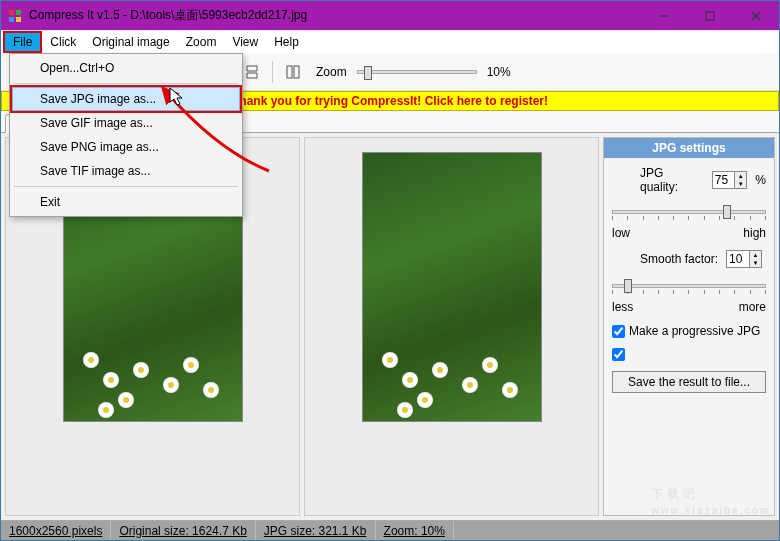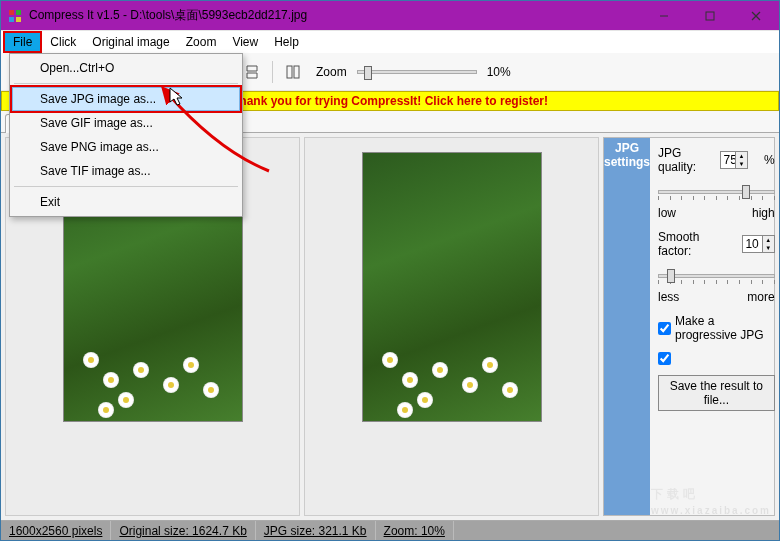--- a/index.html
+++ b/index.html
@@ -21,24 +21,24 @@
 .zoom-slider .thumb{ position:absolute; left:6px; top:-5px; width:8px; height:14px; background:#ddd; border:1px solid #666; }
 .banner { background:#ffff00; color:#d00000; font-weight:bold; text-align:center; padding:2px 0; border:1px solid #c0b000; }
 .tabs { height:22px; display:flex; align-items:flex-end; padding-left:4px; border-bottom:1px solid #aaa; background:#f7f7f7; }
 .tab { padding:2px 12px; border:1px solid #aaa; border-bottom:none; margin-right:4px; background:#eee; border-radius:3px 3px 0 0; font-size:12px; }
 .tab.active { background:#fff; position:relative; top:1px; }
 .content { flex:1; display:flex; background:#f0f0f0; padding:4px; gap:4px; overflow:hidden; }
 .imgpane { flex:1; background:#ececec; border:1px solid #ccc; display:flex; align-items:flex-start; justify-content:center; padding:14px 10px; position:relative; }
 .img-rect { width:180px; height:270px; background:linear-gradient(160deg,#2c5a1e 0%,#3f7a2a 35%,#2d5618 65%,#467f2d 100%); position:relative; overflow:hidden; border:1px solid #888; }
 .daisy { position:absolute; width:14px; height:14px; background:#fff; border-radius:50%; box-shadow:0 0 0 1px #eee; }
 .daisy::after{ content:""; position:absolute; top:4px; left:4px; width:6px; height:6px; background:#e6c93c; border-radius:50%; }
-.settings { width:172px; background:#f4f4f4; border:1px solid #bbb; display:flex; flex-direction:row; }
+.settings { width:172px; background:#f4f4f4; border:1px solid #bbb; display:flex; flex-direction:column; }
 .settings-hd { background:#6ea0d6; color:#fff; font-weight:bold; text-align:center; padding:3px 0; font-size:12px; }
 .settings-body { padding:8px; display:flex; flex-direction:column; gap:10px; font-size:12px; }
-.row { display:flex; align-items:center; gap:16px; }
+.row { display:flex; align-items:center; gap:8px;margin-left:28px; }
 .spin { width:36px; height:18px; border:1px solid #888; background:#fff; display:flex; align-items:center; padding:8px 2px; position:relative; }
 .spin .ud { position:absolute; right:0; top:0; bottom:0; width:12px; display:flex; flex-direction:column; }
 .spin .ud div{ flex:1; border-left:1px solid #888; display:flex; align-items:center; justify-content:center; font-size:6px; background:#eee; }
 .mini-slider { height:22px; position:relative; }
 .mini-slider .track { position:absolute; top:6px; left:0; right:0; height:4px; border:1px solid #aaa; background:#ddd; }
 .mini-slider .ticks { position:absolute; top:12px; left:0; right:0; display:flex; justify-content:space-between; }
 .mini-slider .ticks span { width:1px; height:4px; background:#888; }
 .mini-slider .thumb { position:absolute; top:1px; width:8px; height:14px; background:#ddd; border:1px solid #666; }
 .slider-labels { display:flex; justify-content:space-between; font-size:11px; }
 .chk { display:flex; align-items:center; gap:4px; }

